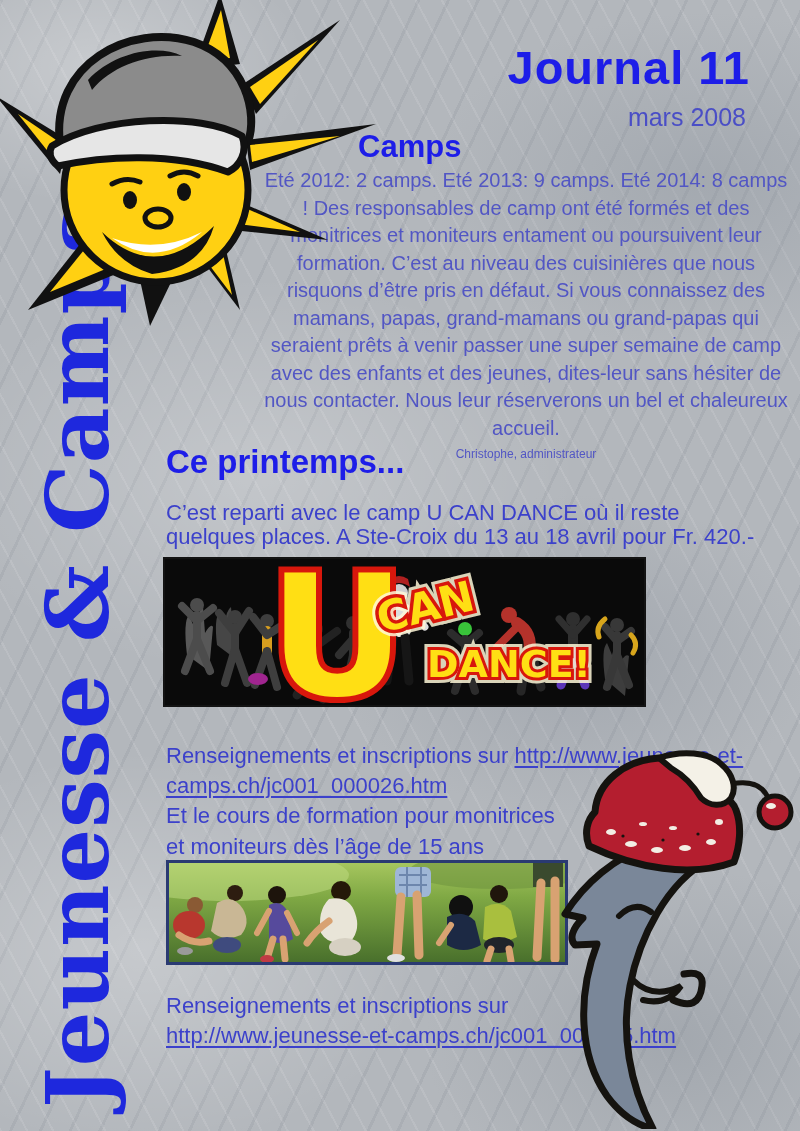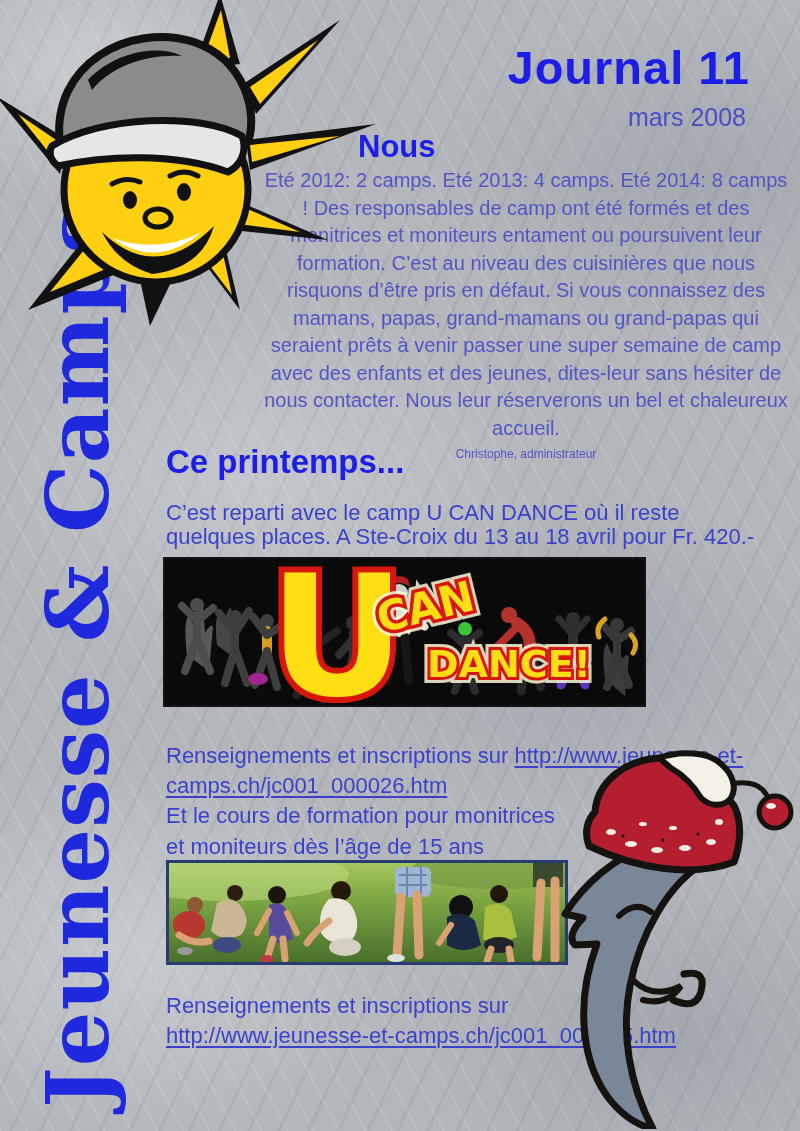--- a/index.html
+++ b/index.html
@@ -82,23 +82,23 @@
     <ellipse cx="170" cy="226" rx="13" ry="9" fill="#ffd012" stroke="#111" stroke-width="5"></ellipse>
     <path d="M114,240 Q168,292 226,234 Q214,276 164,282 Q130,272 114,240 Z" fill="#111"></path>
     <path d="M124,246 Q168,278 214,240 Q170,262 124,246 Z" fill="#fff"></path>
   </svg>
 
   <div class="abs brand-vertical">Jeunesse &amp; Camps</div>
 
   <div class="abs journal-title">Journal 11</div>
   <div class="abs issue-date">mars 2008</div>
 
-  <div class="abs edito-heading">Nous</div>
+  <div class="abs edito-heading">Camps</div>
   <div class="abs edito-block">
-    <span>Eté 2012: 2 camps. Eté 2013: 4 camps.</span>
+    <span>Eté 2012: 2 camps. Eté 2013: 9 camps.</span>
     <span>Eté 2014: 8 camps ! Des responsables de camp ont été formés et des monitrices et moniteurs entament ou poursuivent leur formation. C’est au niveau des cuisinières que nous risquons d’être pris en défaut. Si vous connaissez des mamans, papas, grand-mamans ou grand-papas qui seraient prêts à venir passer une super semaine de camp avec des enfants et des jeunes, dites-leur sans hésiter de nous contacter. Nous leur réserverons un bel et chaleureux accueil.</span>
     <span class="edito-signature">Christophe, administrateur</span>
   </div>
 
   <div class="abs printemps-heading">Ce printemps...</div>
   <div class="abs printemps-intro">C’est reparti avec le camp U CAN DANCE où il reste quelques places. A Ste-Croix du 13 au 18 avril pour Fr. 420.-</div>
 
   <div class="abs dance-banner">
     <svg viewBox="0 0 479 146" preserveAspectRatio="none">
       <rect x="0" y="0" width="479" height="146" fill="#0a0a0a"></rect>

